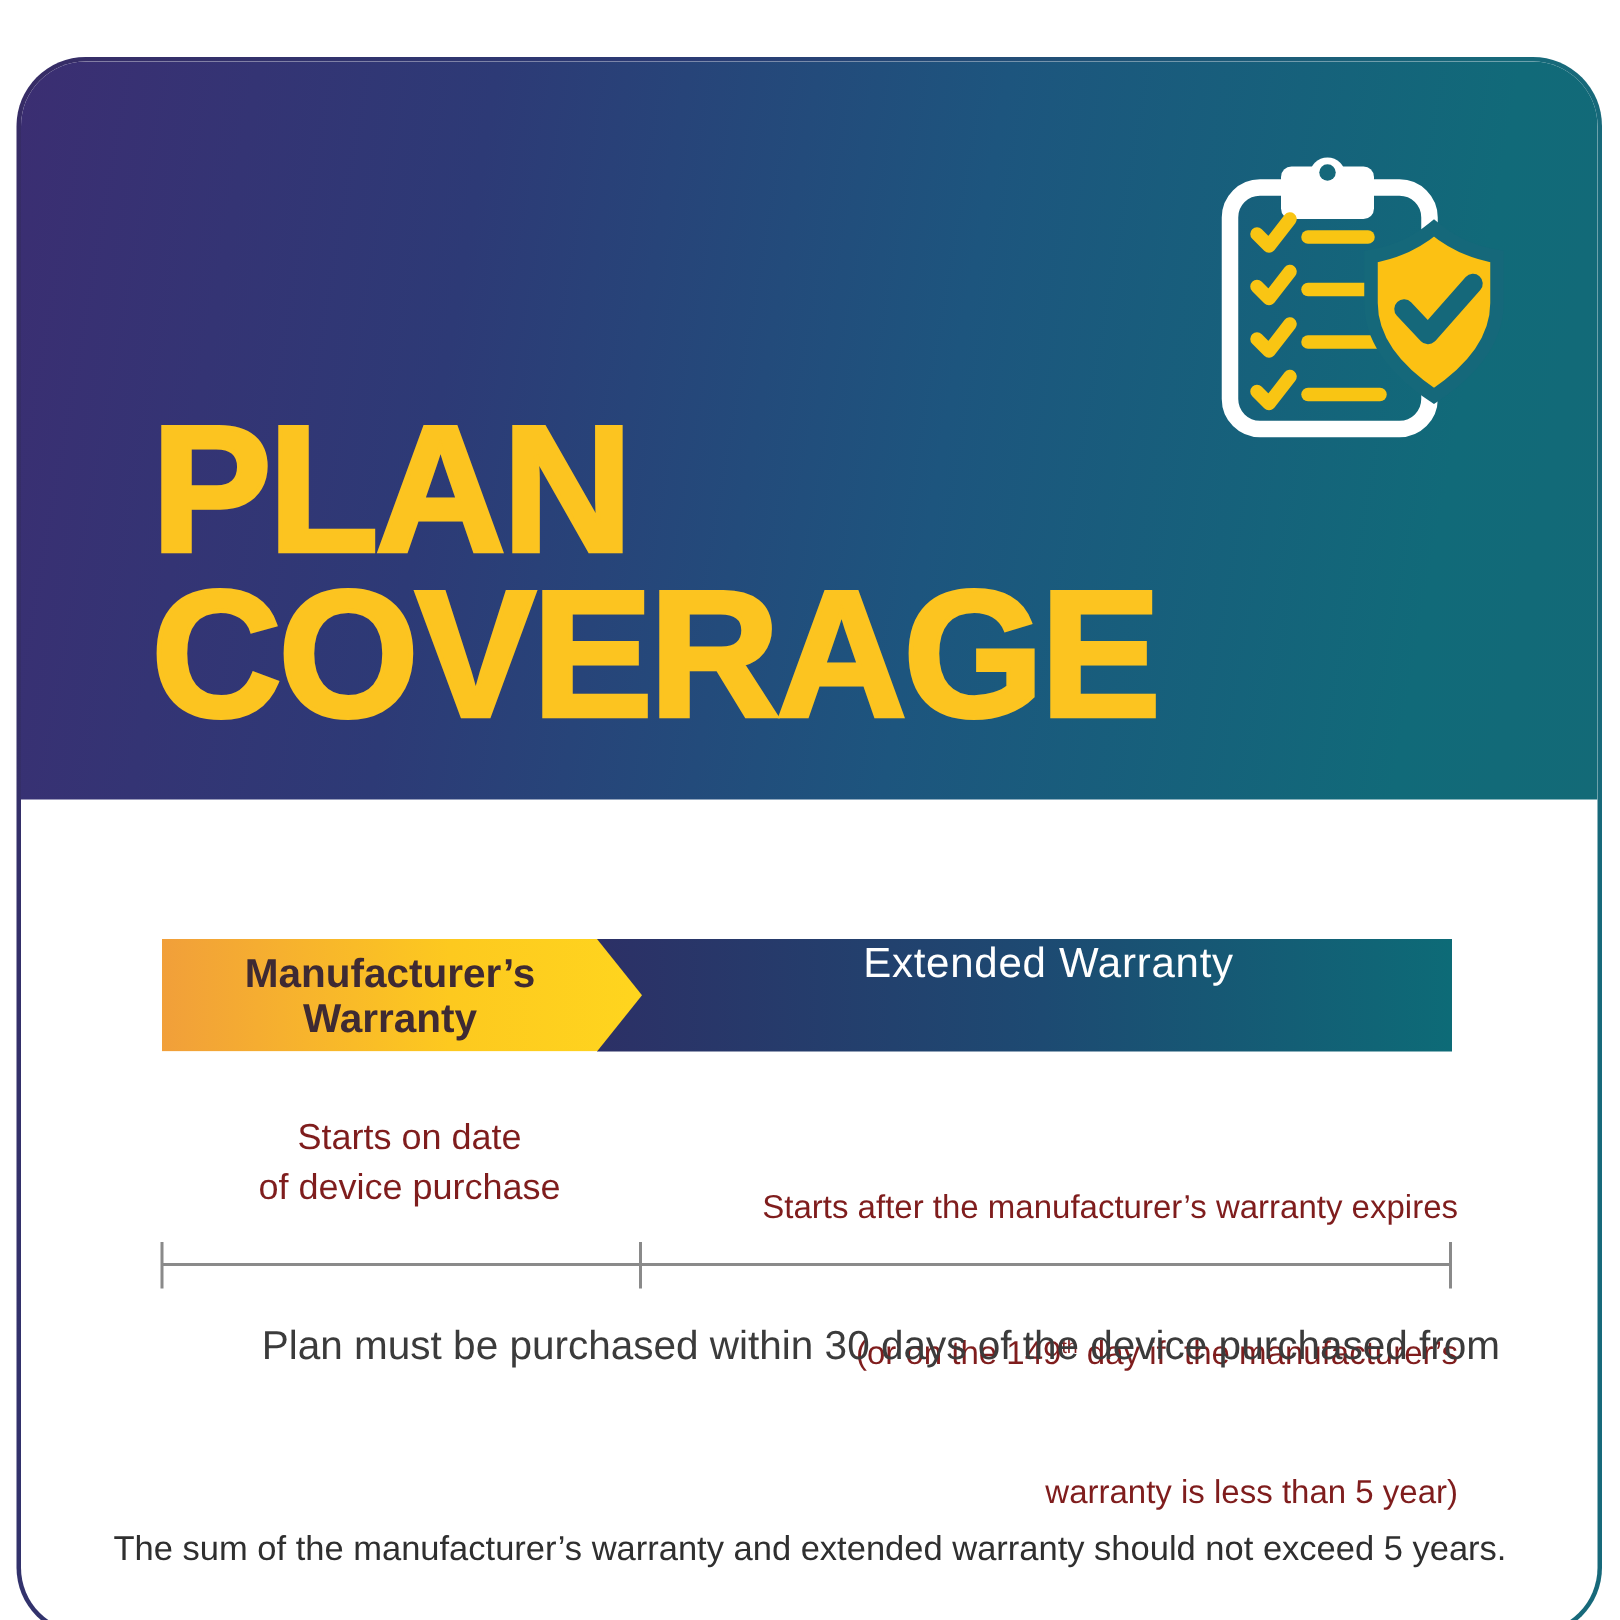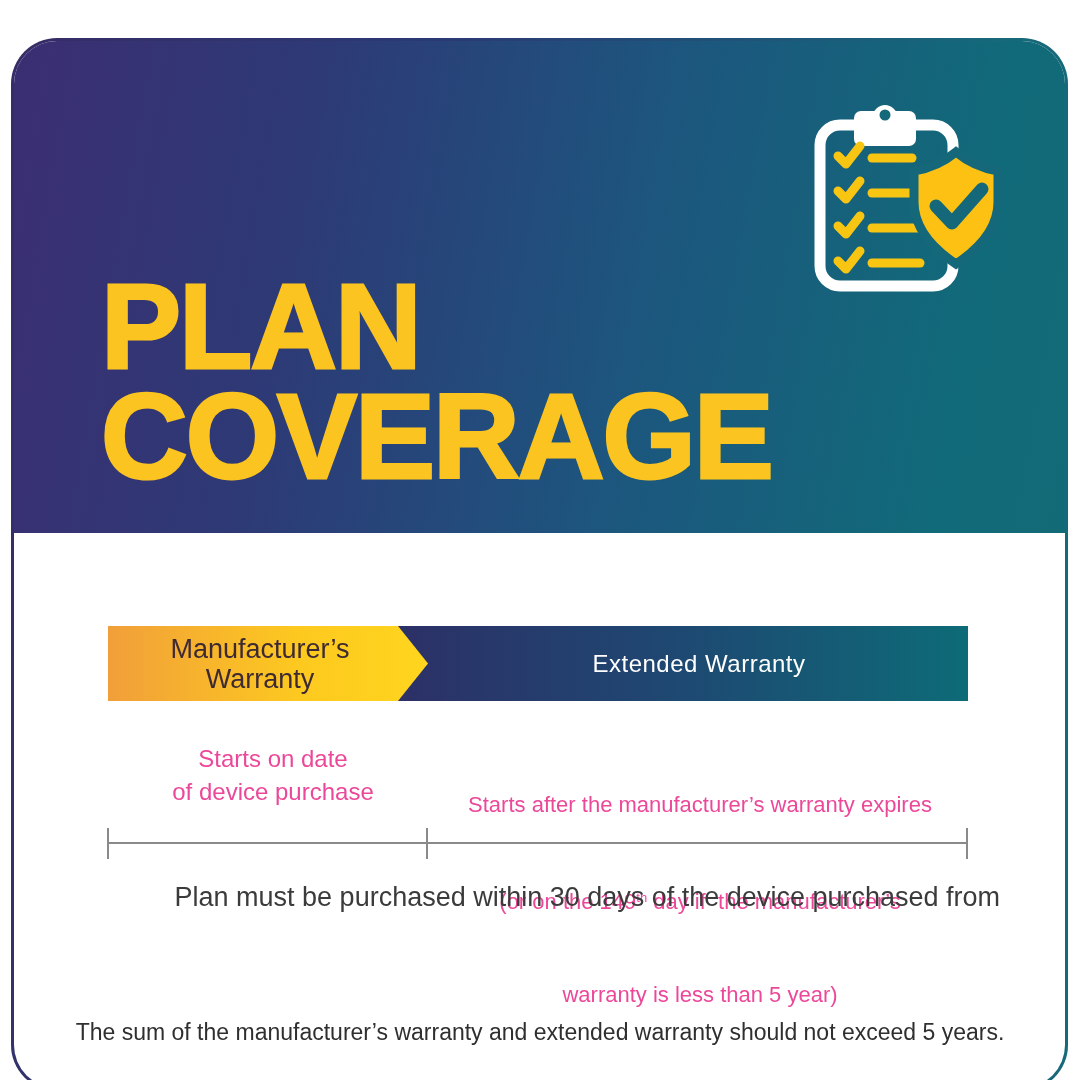--- a/index.html
+++ b/index.html
@@ -32,35 +32,35 @@
     background:linear-gradient(90deg,#2c3066 0%,#1d4a72 52%,#0d6b77 100%);
   }
   .bar-yellow{
     position:absolute;left:108px;top:598px;width:320px;height:75px;
     background:linear-gradient(90deg,#f19f3a 0%,#fdc91f 60%,#ffd51e 100%);
     clip-path:polygon(0 0,calc(100% - 30px) 0,100% 50%,calc(100% - 30px) 100%,0 100%);
   }
   .bar-label-left{
     position:absolute;left:110px;top:598px;width:300px;height:75px;
     display:flex;flex-direction:column;align-items:center;justify-content:center;
-    color:#3e2a33;font-size:27px;font-weight:400;line-height:30px;text-align:center;
+    color:#3e2a33;font-size:27px;font-weight:700;line-height:30px;text-align:center;
   }
   .bar-label-right{
     position:absolute;left:430px;top:598px;width:538px;height:75px;
-    display:flex;align-items:center;justify-content:center;
-    color:#ffffff;font-size:24px;font-weight:500;letter-spacing:0.5px;
+    display:flex;align-items:flex-start;justify-content:center;
+    color:#ffffff;font-size:28px;font-weight:500;letter-spacing:0.5px;
   }
-  .desc{color:#ec4899;text-align:center;}
+  .desc{color:#7f1d1d;text-align:center;}
   .desc-left{
     position:absolute;left:118px;top:714px;width:310px;
     font-size:24px;line-height:33px;font-weight:500;
   }
   .desc-right{
     position:absolute;left:428px;top:699px;width:544px;
-    font-size:22px;line-height:31px;font-weight:500;white-space:pre-wrap;
+    font-size:22px;line-height:31px;font-weight:500;white-space:pre-wrap;text-align:right;
   }
   .desc-right sup{font-size:13px;vertical-align:7px;}
   .timeline-line{position:absolute;left:108px;top:814px;width:860px;height:2px;background:#8a8a8a;}
   .timeline-tick{position:absolute;top:800px;width:2px;height:31px;background:#8a8a8a;}
   .tick-start{left:107px;}
   .tick-mid{left:426px;}
   .tick-end{left:966px;}
   .purchase-note{
     position:absolute;left:80px;top:849px;width:920px;
     color:#3b3b3b;font-size:27px;line-height:41px;font-weight:500;text-align:right;

